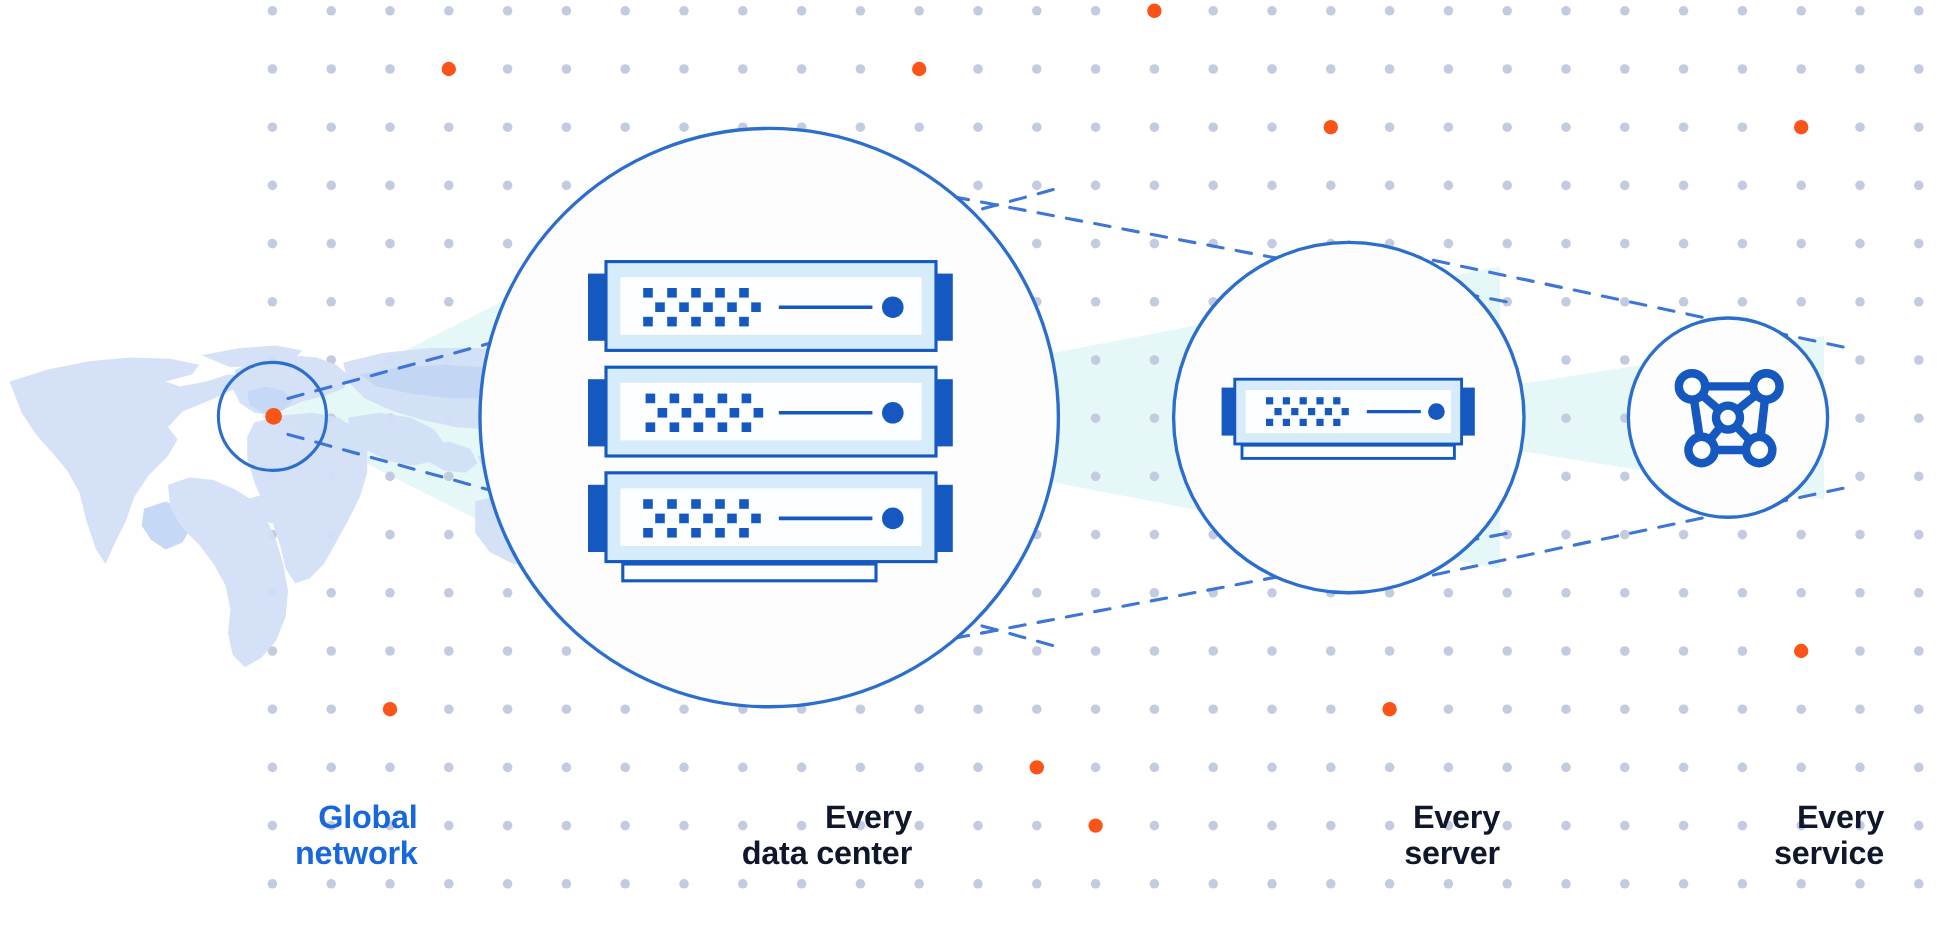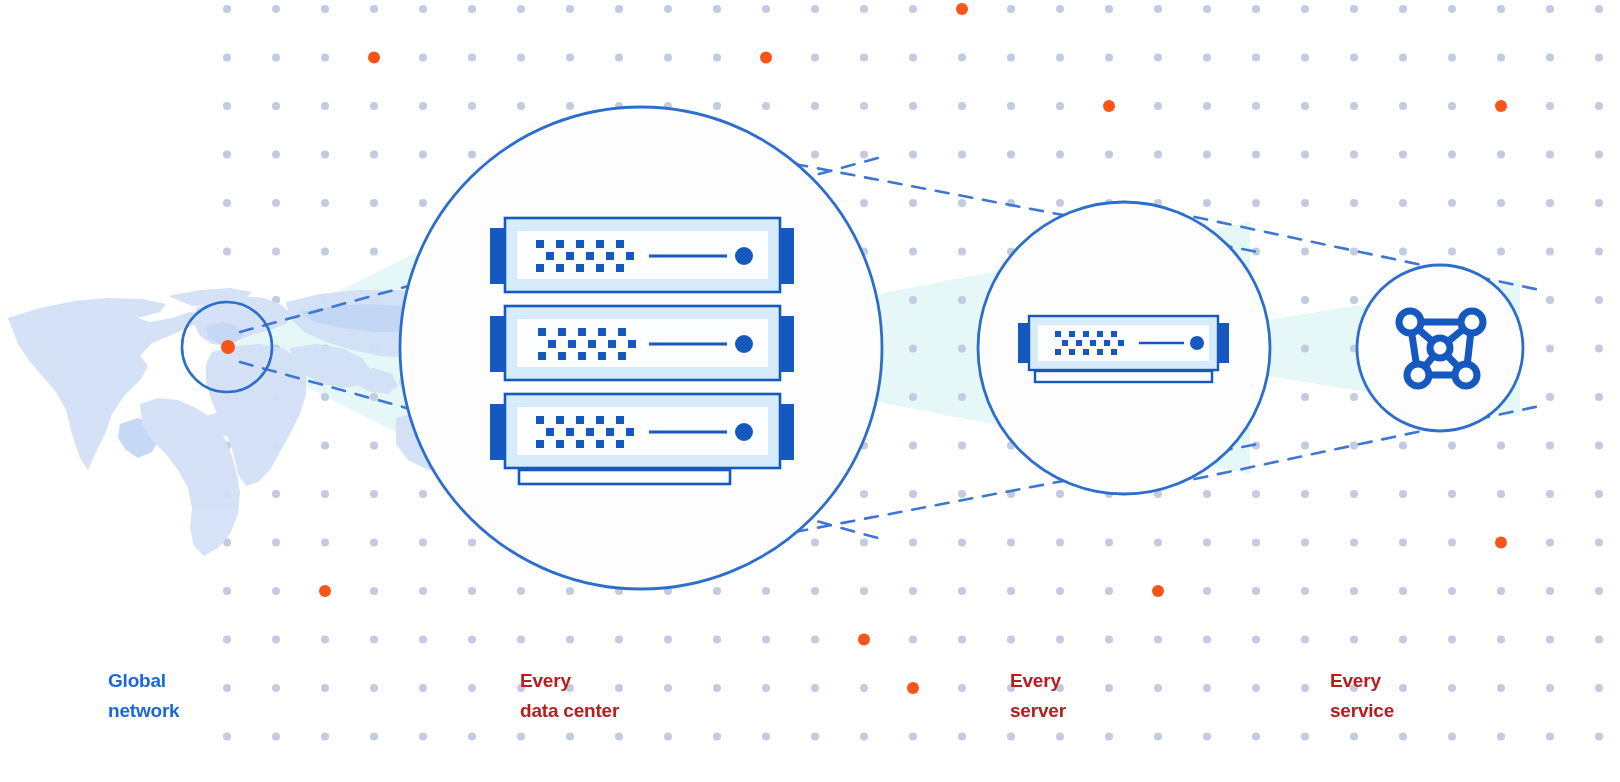--- a/index.html
+++ b/index.html
@@ -20,28 +20,28 @@
   }
   #stage svg.layer {
     position: absolute;
     top: 0;
     left: 0;
     width: 1620px;
     height: 782px;
   }
   .label {
     position: absolute;
-    text-align: left;
-    font-size: 19px;
+    text-align: right;
+    font-size: 27px;
     line-height: 30px;
     font-weight: 700;
     letter-spacing: -0.2px;
     white-space: pre-line;
   }
-  .label.dark { color: #b91c1c; }
+  .label.dark { color: #0f172a; }
   .label.accent { color: #1868db; }
   #label-global   { left: 108px;  top: 666px; width: 240px; }
   #label-dc       { left: 520px;  top: 666px; width: 240px; }
   #label-server   { left: 1010px; top: 666px; width: 240px; }
   #label-service  { left: 1330px; top: 666px; width: 240px; }
 </style>
 </head>
 <body>
 
 <div id="stage">

